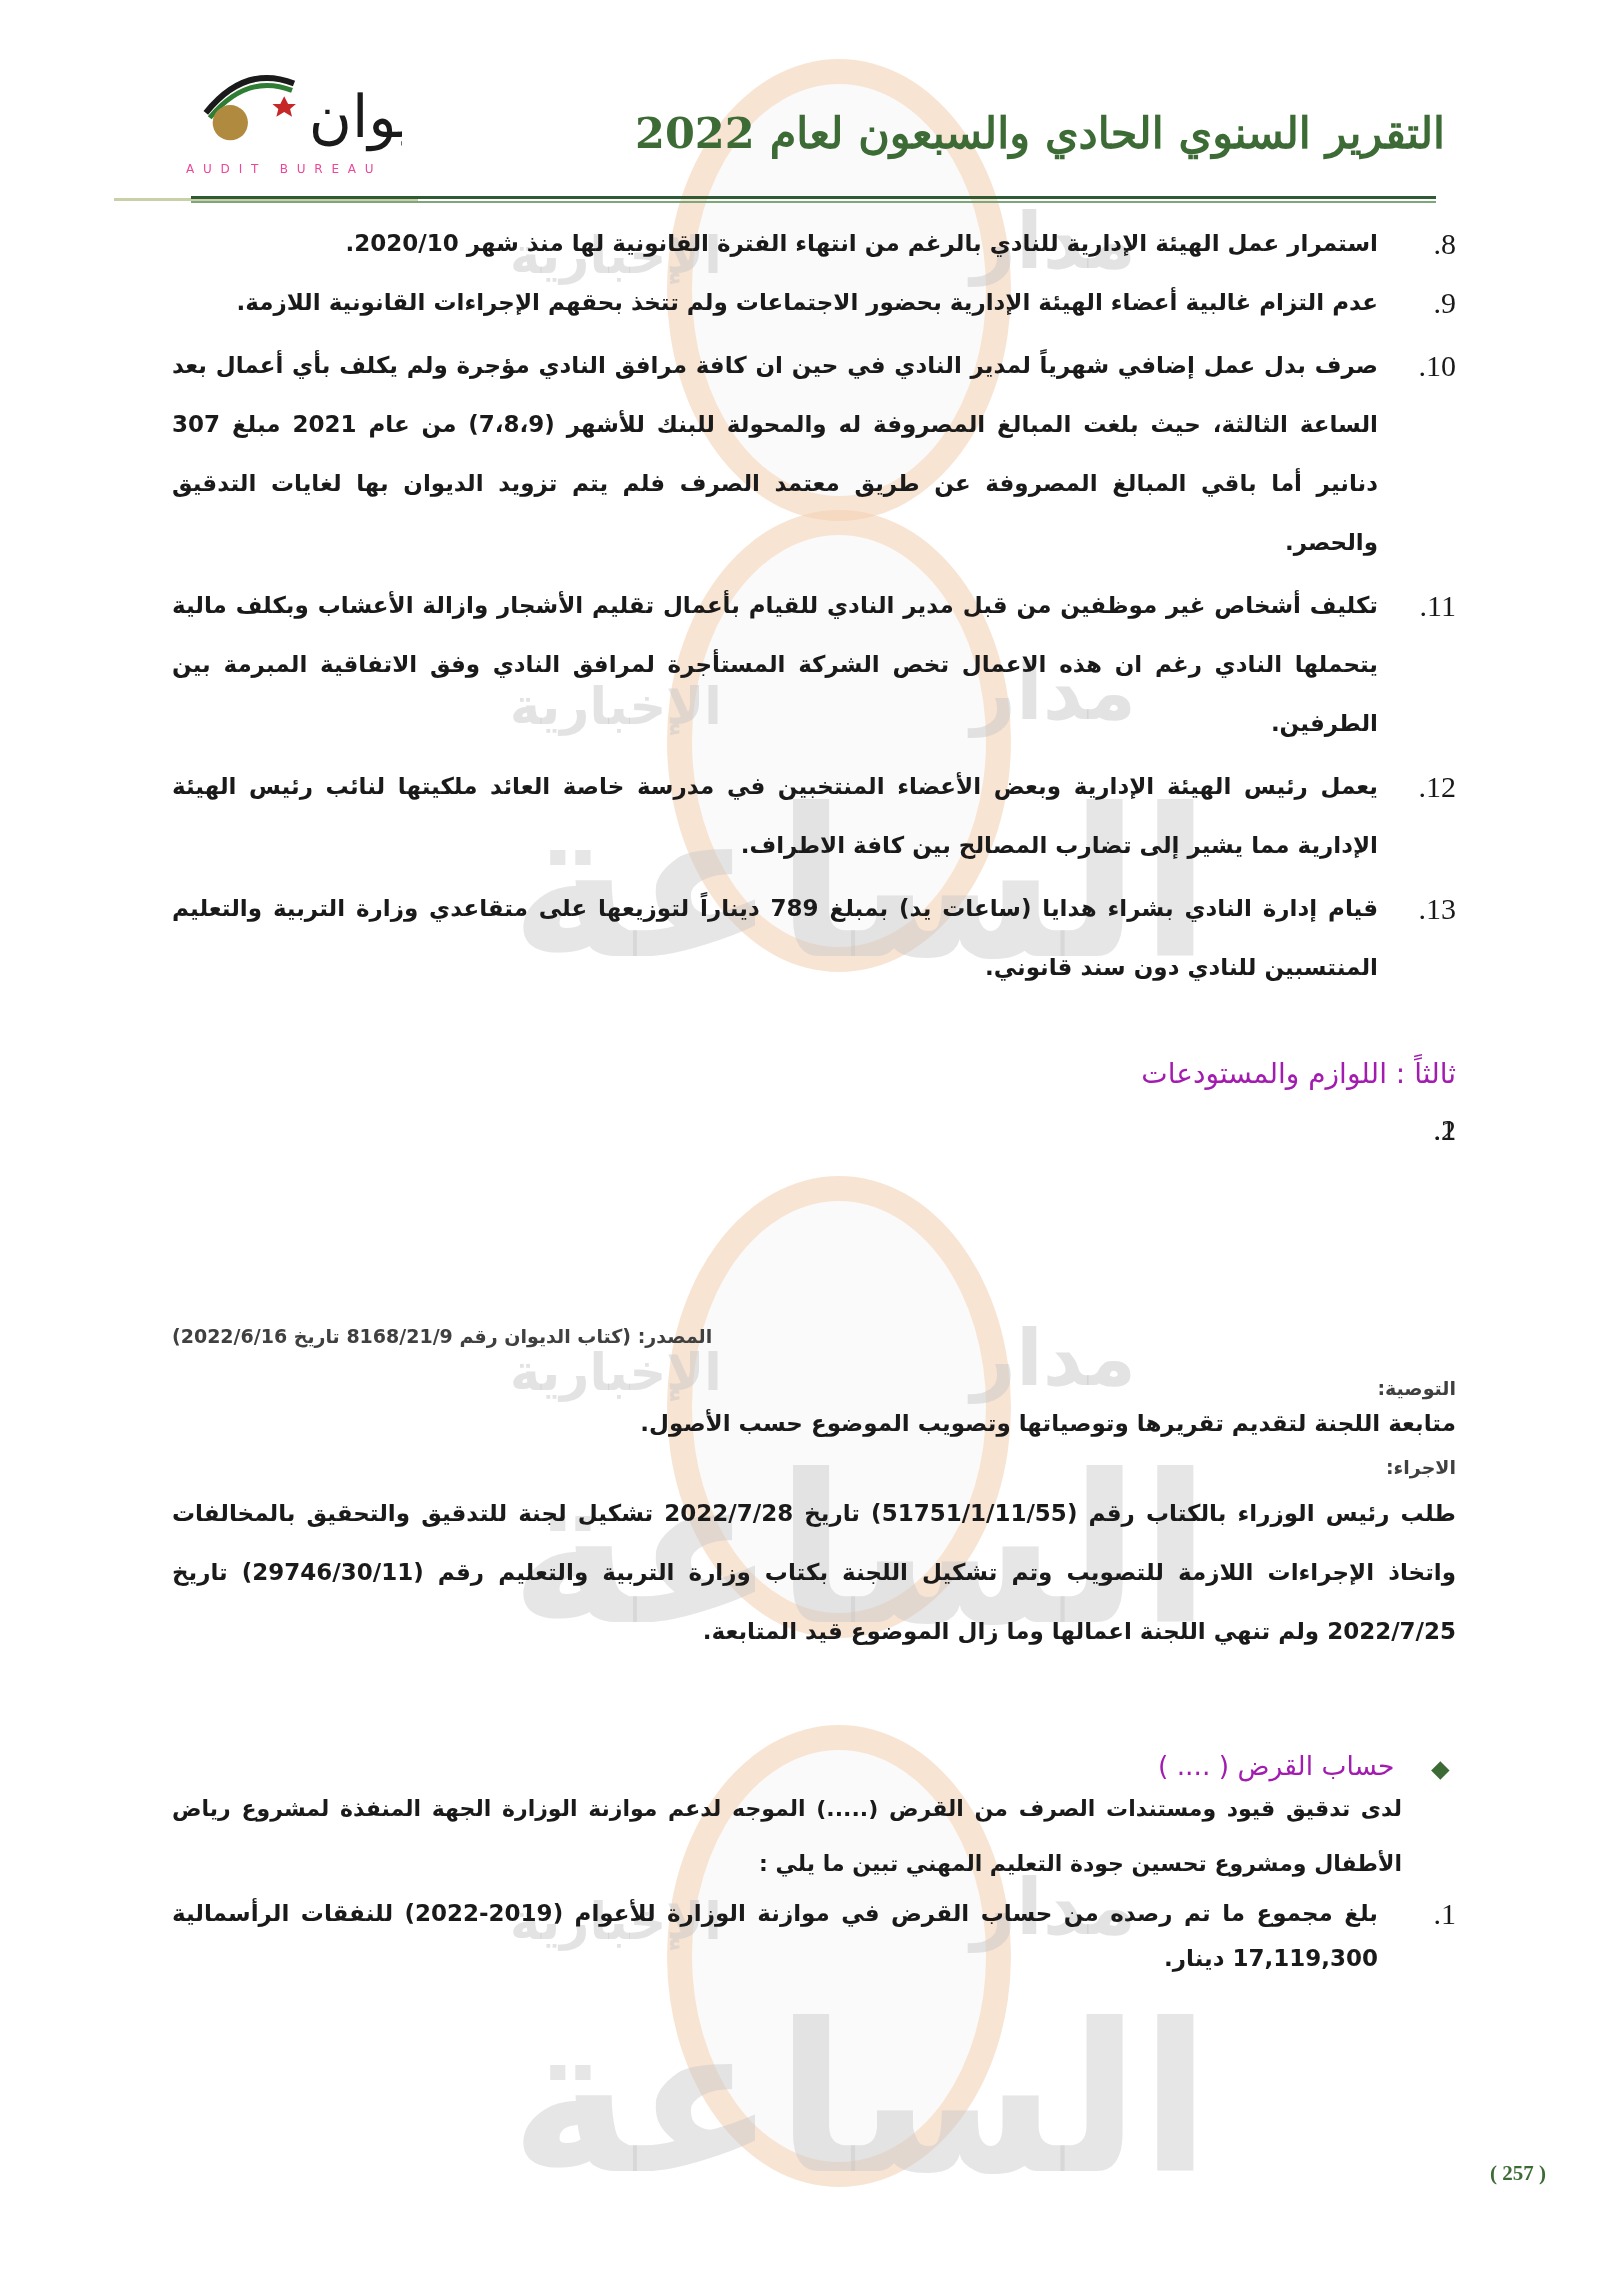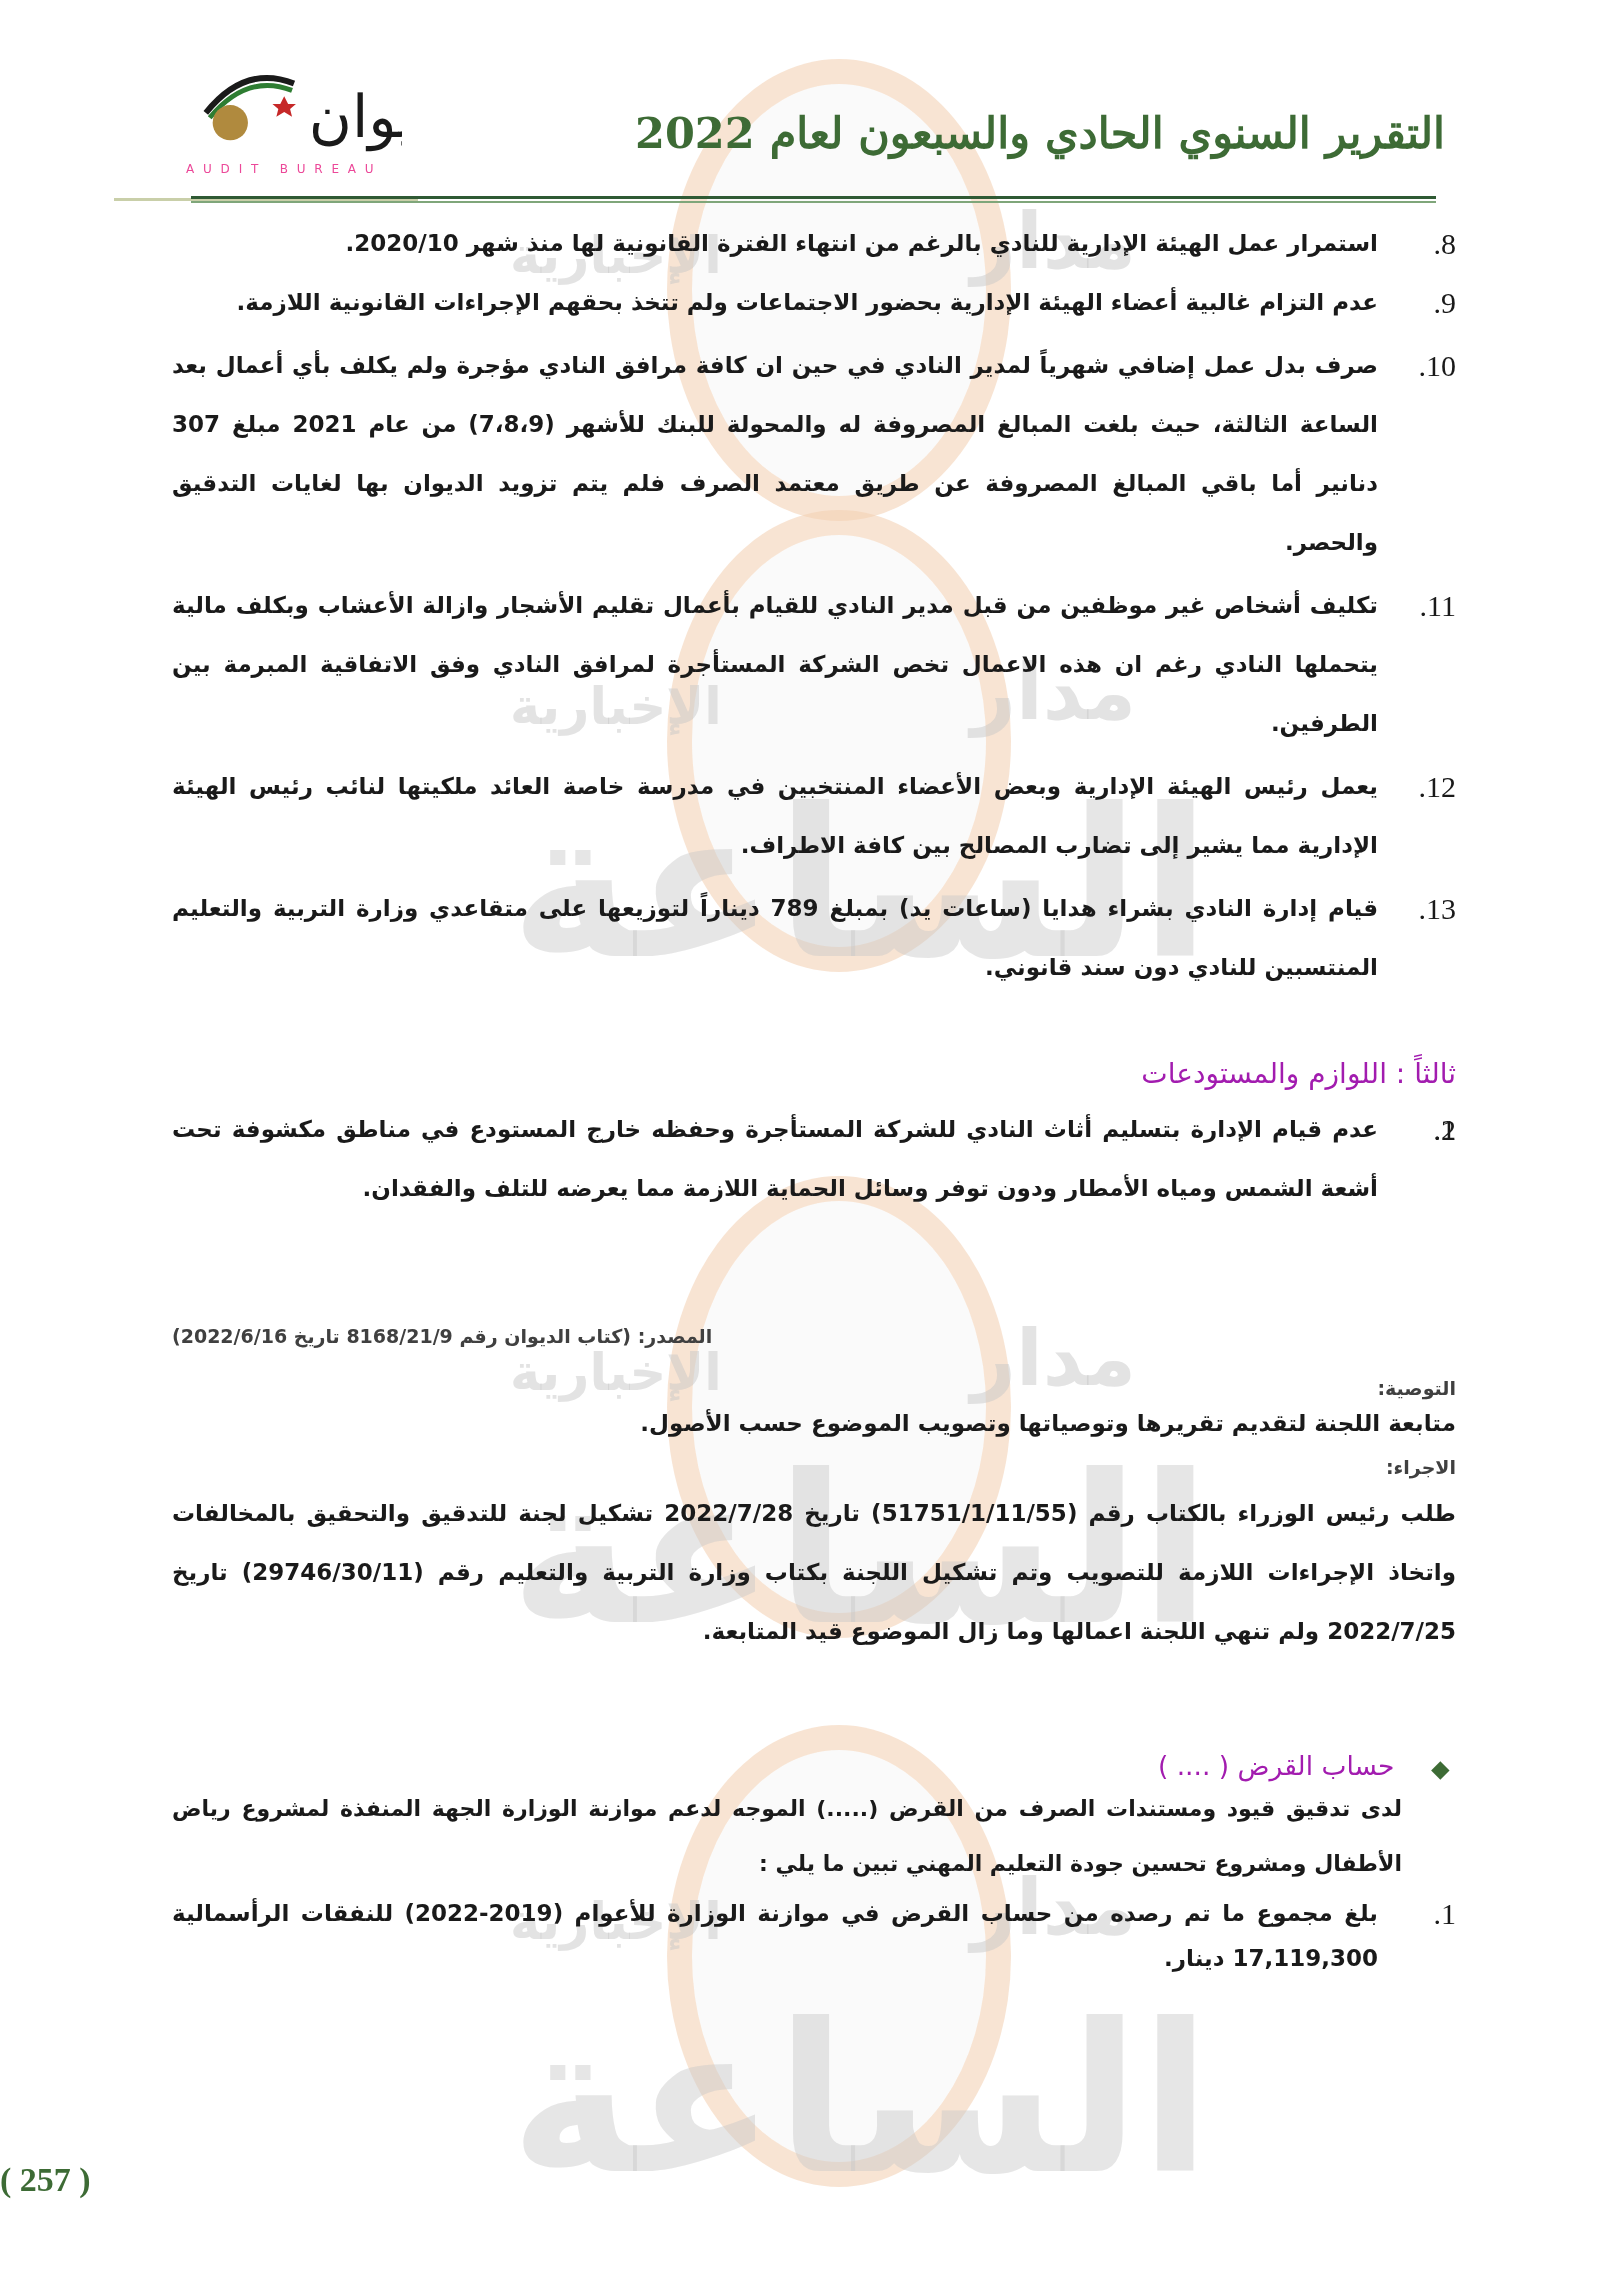--- a/index.html
+++ b/index.html
@@ -18,21 +18,21 @@
   .logo-text{position:absolute;left:39px;top:103px;font-size:12px;letter-spacing:8.8px;color:#ec4899;}
   .hr1{position:absolute;left:191px;top:196px;width:1245px;height:2.9px;background:#2f5a34;}
   .hr2{position:absolute;left:191px;top:201px;width:1245px;height:2px;background:#7fa67a;}
   .hr-left{position:absolute;left:114px;top:198px;width:304px;height:2.9px;background:#c9cfa9;}
   .page{position:absolute;left:172px;width:1284px;direction:rtl;}
   .item{position:relative;padding-right:78px;font-size:23px;font-weight:bold;line-height:59px;text-align:justify;}
   .num{position:absolute;right:0;top:0;font-family:"Liberation Serif",serif;font-weight:normal;font-size:30px;direction:ltr;width:59px;text-align:right;}
   .heading{font-size:28px;font-weight:normal;color:#a21caf;}
   .green-small{font-size:19px;font-weight:bold;color:#404040;}
   .para{font-size:23px;font-weight:bold;line-height:59px;text-align:justify;}
-  .pagenum{position:absolute;left:0;width:1546px;top:2161px;text-align:left;font-family:"Liberation Serif",serif;font-weight:bold;font-size:34px;color:#3d6b35;}
+  .pagenum{position:absolute;left:0;width:1546px;top:2161px;text-align:right;font-family:"Liberation Serif",serif;font-weight:bold;font-size:21px;color:#3d6b35;}
   .diamond{display:inline-block;width:12.7px;height:12.7px;background:#3d6b35;transform:rotate(45deg);margin-left:39px;vertical-align:middle;}
 </style>
 </head>
 <body>
 
 <div class="watermark">
   <div class="wm-block" style="top:59px">
     <div class="wm-ring"></div>
     <div class="wm-text-small">الإخبارية</div>
     <div class="wm-text-madar">مدار</div>
@@ -81,21 +81,21 @@
     <div class="item"><span class="num">.9</span><span>عدم التزام غالبية أعضاء الهيئة الإدارية بحضور الاجتماعات ولم تتخذ بحقهم الإجراءات القانونية اللازمة.</span></div>
     <div class="item" style="margin-top:3.9px"><span class="num">.10</span><span>صرف بدل عمل إضافي شهرياً لمدير النادي في حين ان كافة مرافق النادي مؤجرة ولم يكلف بأي أعمال بعد الساعة الثالثة، حيث بلغت المبالغ المصروفة له والمحولة للبنك للأشهر (7،8،9) من عام 2021 مبلغ 307 دنانير أما باقي المبالغ المصروفة عن طريق معتمد الصرف فلم يتم تزويد الديوان بها لغايات التدقيق والحصر.</span></div>
     <div class="item" style="margin-top:3.9px"><span class="num">.11</span><span>تكليف أشخاص غير موظفين من قبل مدير النادي للقيام بأعمال تقليم الأشجار وازالة الأعشاب وبكلف مالية يتحملها النادي رغم ان هذه الاعمال تخص الشركة المستأجرة لمرافق النادي وفق الاتفاقية المبرمة بين الطرفين.</span></div>
     <div class="item" style="margin-top:3.9px"><span class="num">.12</span><span>يعمل رئيس الهيئة الإدارية وبعض الأعضاء المنتخبين في مدرسة خاصة العائد ملكيتها لنائب رئيس الهيئة الإدارية مما يشير إلى تضارب المصالح بين كافة الاطراف.</span></div>
     <div class="item" style="margin-top:3.9px"><span class="num">.13</span><span>قيام إدارة النادي بشراء هدايا (ساعات يد) بمبلغ 789 ديناراً لتوزيعها على متقاعدي وزارة التربية والتعليم المنتسبين للنادي دون سند قانوني.</span></div>
   </div>
 
   <div class="page" style="top:1057px">
     <div class="heading">ثالثاً : اللوازم والمستودعات</div>
     <div class="item" style="margin-top:9.8px"><span class="num">.1</span></div>
-    <div class="item"><span class="num">.2</span><span>عدم قيام الإدارة بتسليم أثاث النادي للشركة المستأجرة وحفظه خارج المستودع في مناطق مكشوفة تحت أشعة الشمس ومياه الأمطار ودون توفر وسائل الحماية اللازمة مما يعرضه للتلف والفقدان.</span></div>
+    <div class="item"><span class="num">.2</span></div>
   </div>
 
   <div class="page" style="top:1325px;text-align:left;">
     <span class="green-small">المصدر: (كتاب الديوان رقم 8168/21/9 تاريخ 2022/6/16)</span>
   </div>
 
   <div class="page" style="top:1377px">
     <div class="green-small">التوصية:</div>
     <div class="para" style="line-height:49px">متابعة اللجنة لتقديم تقريرها وتوصياتها وتصويب الموضوع حسب الأصول.</div>
   </div>

